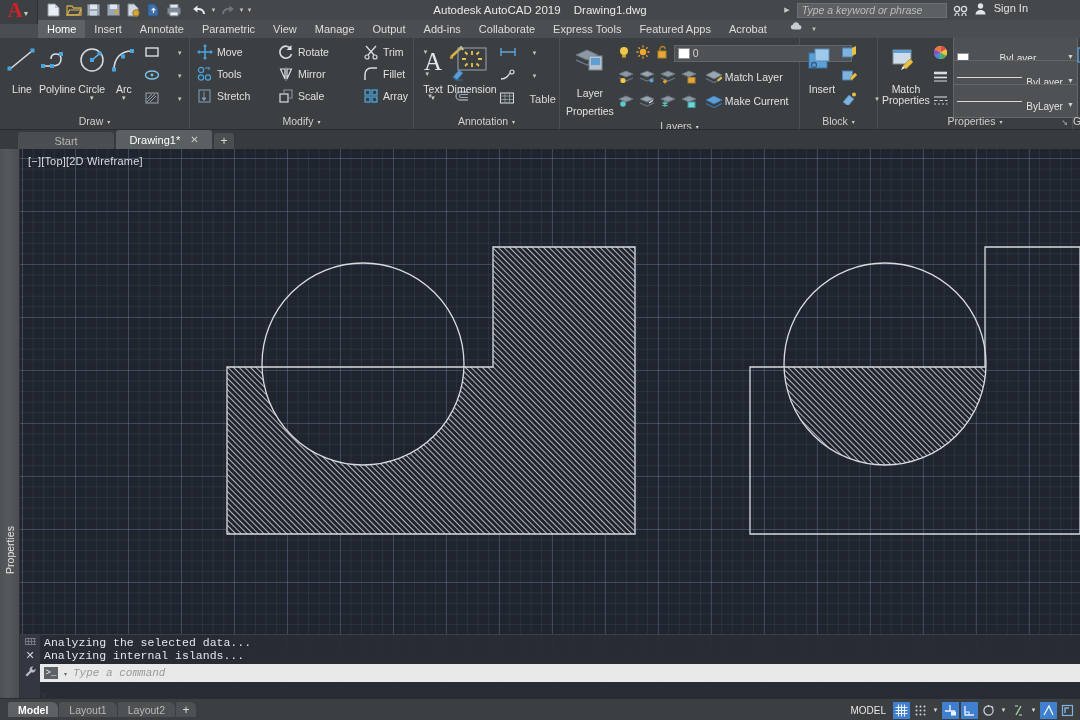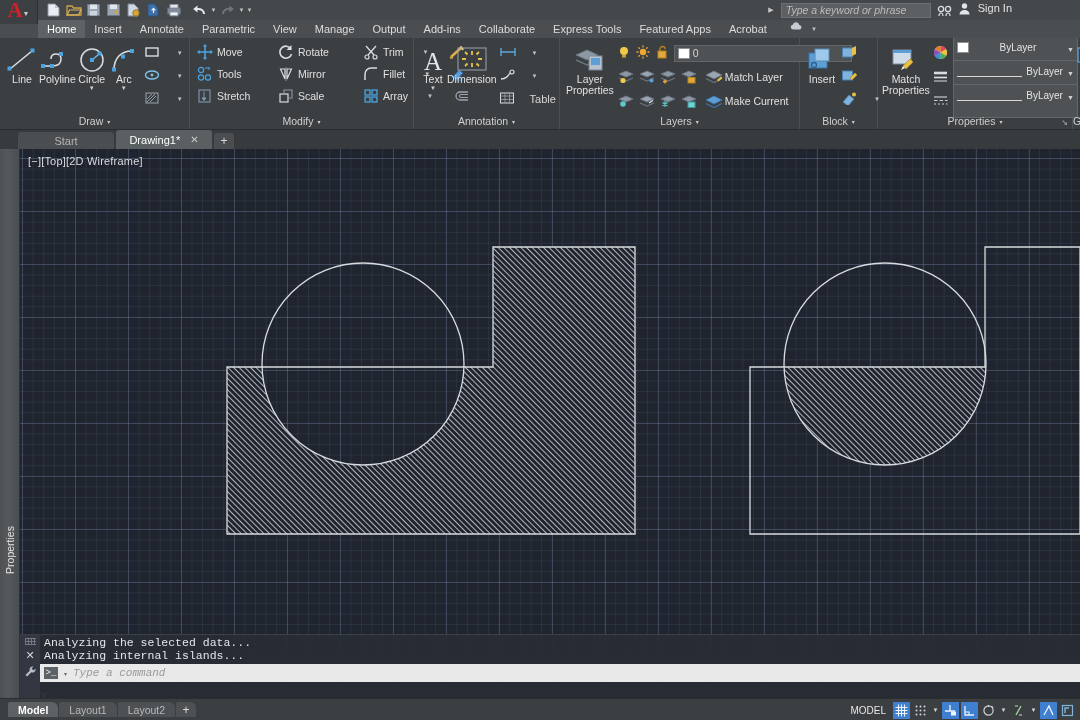--- a/index.html
+++ b/index.html
@@ -33,21 +33,21 @@
     width:19px; height:18px; display:flex; align-items:center; justify-content:center;
   }
   .qat-sep { width:5px; }
   .qat-caret { font-size:6px; color:#bdbdbd; width:7px; text-align:center; }
   .title-text {
     position:absolute; left:0; right:0; text-align:center;
     font-size:11.5px; color:#e8e8e8; pointer-events:none;
   }
   .title-text span { margin:0 5px; }
   .tb-right {
-    position:absolute; right:16px; top:0; height:20px;
+    position:absolute; right:0; top:0; height:20px;
     display:flex; align-items:center; gap:4px; padding-right:4px;
   }
   .search-box {
     width:150px; height:15px; background:#5c6063; border:1px solid #6c7073;
     display:flex; align-items:center; padding-left:4px;
     font-style:italic; font-size:10.5px; color:#bcbcbc;
   }
   .search-caret { color:#c6c6c6; font-size:7px; margin-right:3px; }
   .signin { font-size:11px; color:#e3e3e3; display:flex; align-items:flex-start; gap:4px; }
   .win-ctrl { display:flex; gap:1px; margin-left:6px; }
@@ -79,21 +79,21 @@
   .panel-title {
     height:18px; display:flex; align-items:center; justify-content:center;
     font-size:10.5px; color:#cfcfcf; gap:4px;
   }
   .panel-title .tri { font-size:6px; color:#cfcfcf; }
   .big-btn {
     width:44px; display:flex; flex-direction:column; align-items:center;
     padding-top:2px; cursor:default;
   }
   .big-btn .ico { height:30px; display:flex; align-items:flex-end; justify-content:center; }
-  .big-btn .lbl { font-size:10.5px; color:#e0e0e0; margin-top:0; text-align:center; line-height:11px;}
+  .big-btn .lbl { font-size:10.5px; color:#e0e0e0; margin-top:10px; text-align:center; line-height:11px;}
   .big-btn .dd { font-size:6px; color:#cfcfcf; line-height:6px; }
   .small-row { display:flex; align-items:center; height:22px; gap:15px; }
   .small-btn {
     display:flex; align-items:center; gap:4px; height:22px; padding:0 2px;
   }
   .small-btn .lbl { font-size:10.5px; color:#e0e0e0; white-space:nowrap; }
   .col3 { display:flex; flex-direction:column; gap:1px; }
   .tri-sm { font-size:6px; color:#c2c2c2; padding:0 2px;}
 
   
@@ -102,21 +102,21 @@
 
   
   .layer-combo {
     width:178px; height:17px; background:#4e5255; border:1px solid #63676a;
     display:flex; align-items:center; gap:3px; padding:0 3px; font-size:10.5px;
   }
   .swatch { width:12px; height:11px; background:#fff; border:1px solid #8d9194; }
   .combo-caret { margin-left:auto; font-size:7px; color:#d2d2d2; }
   .prop-combo {
     width:125px; height:16px; background:#4e5255; border:1px solid #63676a;
-    display:flex; align-items:flex-end; gap:4px; padding:16px 3px; font-size:10px;
+    display:flex; align-items:flex-start; gap:4px; padding:16px 3px; font-size:10px;
     justify-content:flex-end;
   }
   .prop-combo .txt { color:#e4e4e4; }
   .lt-line { flex:1; height:1px; background:#d8d8d8; }
 
   
   .filetabs {
     height:19px; background:#383b3e; display:flex; align-items:flex-end;
     padding-left:18px; flex:none;
   }
@@ -287,20 +287,24 @@
       <div class="qat-btn">
         <svg width="17" height="13" viewBox="0 0 17 13">
             <path d="M4 10c0-3.3 2.7-5 6-5h3" stroke="#6f757c" stroke-width="2.1" fill="none"></path>
             <path d="M10.5 1.6L14.8 5l-4.3 3.4z" fill="#6f757c"></path>
           </svg>
       </div>
       <span class="qat-caret">▼</span>
       <span class="qat-caret">▼</span>
     </div>
 
+    <div class="title-text">
+      <span>Autodesk AutoCAD 2019</span>
+      <span>Drawing1.dwg</span>
+    </div>
 
     <div class="tb-right">
       <span class="search-caret">▶</span>
       <div class="search-box">Type a keyword or phrase</div>
       <div class="qat-btn">
         <svg width="15" height="13" viewBox="0 0 15 13">
             <circle cx="4" cy="5" r="2.6" fill="none" stroke="#d8dde3" stroke-width="1.3"></circle>
             <circle cx="11" cy="5" r="2.6" fill="none" stroke="#d8dde3" stroke-width="1.3"></circle>
             <path d="M2 12c0-2 1-3 2-3s2 1 2 3M9 12c0-2 1-3 2-3s2 1 2 3" stroke="#d8dde3" stroke-width="1.2" fill="none"></path>
           </svg>
@@ -611,21 +615,21 @@
       <div class="panel-body" style="padding-left:6px">
         <div class="big-btn" style="width:56px">
           <span class="ico">
             <svg width="36" height="28" viewBox="0 0 36 28">
                 <path d="M4 9l11-5 11 5-11 5z" fill="#8d98a5" stroke="#6a7481"></path>
                 <path d="M4 14l11 5 11-5" fill="none" stroke="#6a7481" stroke-width="1.4"></path>
                 <rect x="17" y="10" width="13" height="14" fill="#b8c2cd" stroke="#7c8794"></rect>
                 <rect x="19" y="12" width="9" height="7" fill="#5d9fd4"></rect>
               </svg>
           </span>
-          <span class="lbl" style="line-height:11px">Layer<br>Properties</span>
+          <span class="lbl" style="line-height:18px">Layer<br>Properties</span>
         </div>
         <div class="col3" style="margin-left:3px">
           <div class="small-row" style="gap:3px">
             <span class="ic">
               <svg width="14" height="14" viewBox="0 0 14 14">
                   <circle cx="7" cy="6" r="4" fill="#f2c84b"></circle>
                   <rect x="5" y="10" width="4" height="2.5" fill="#c8a03a"></rect>
                 </svg>
             </span>
             <span class="ic">

